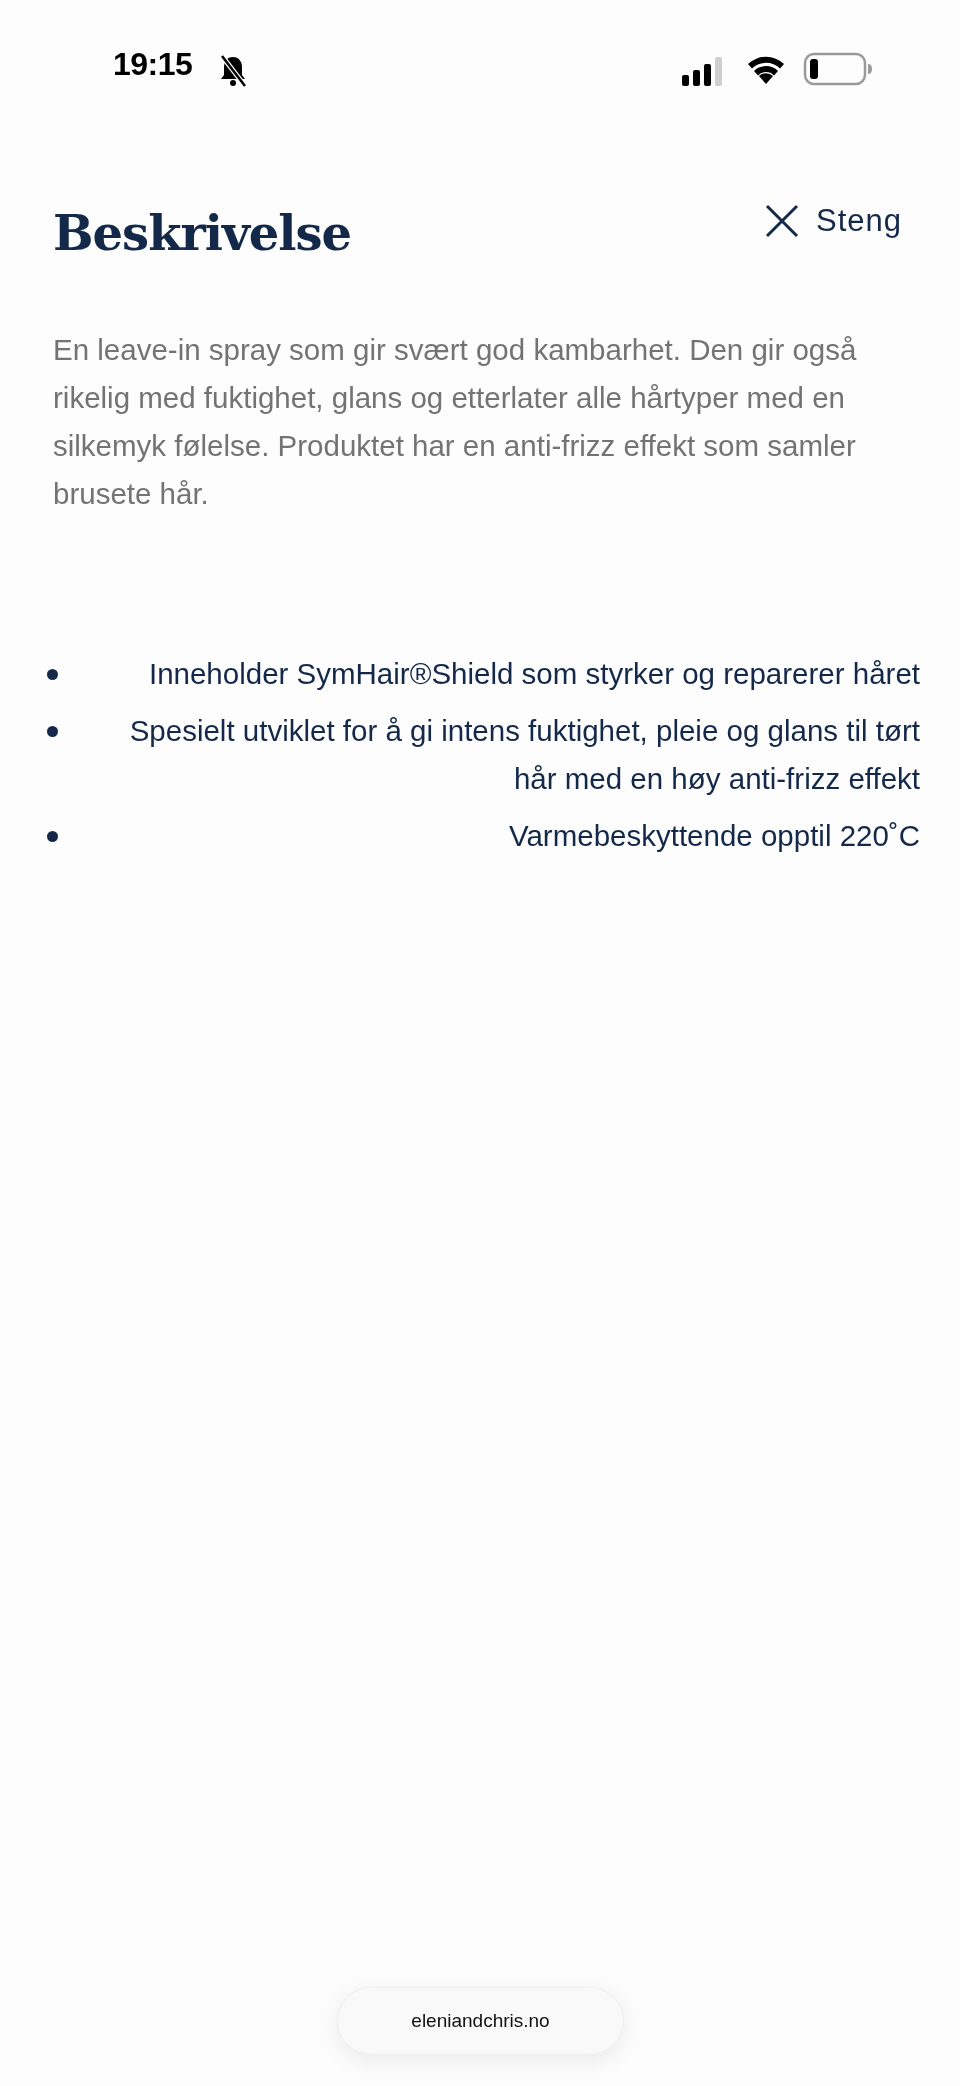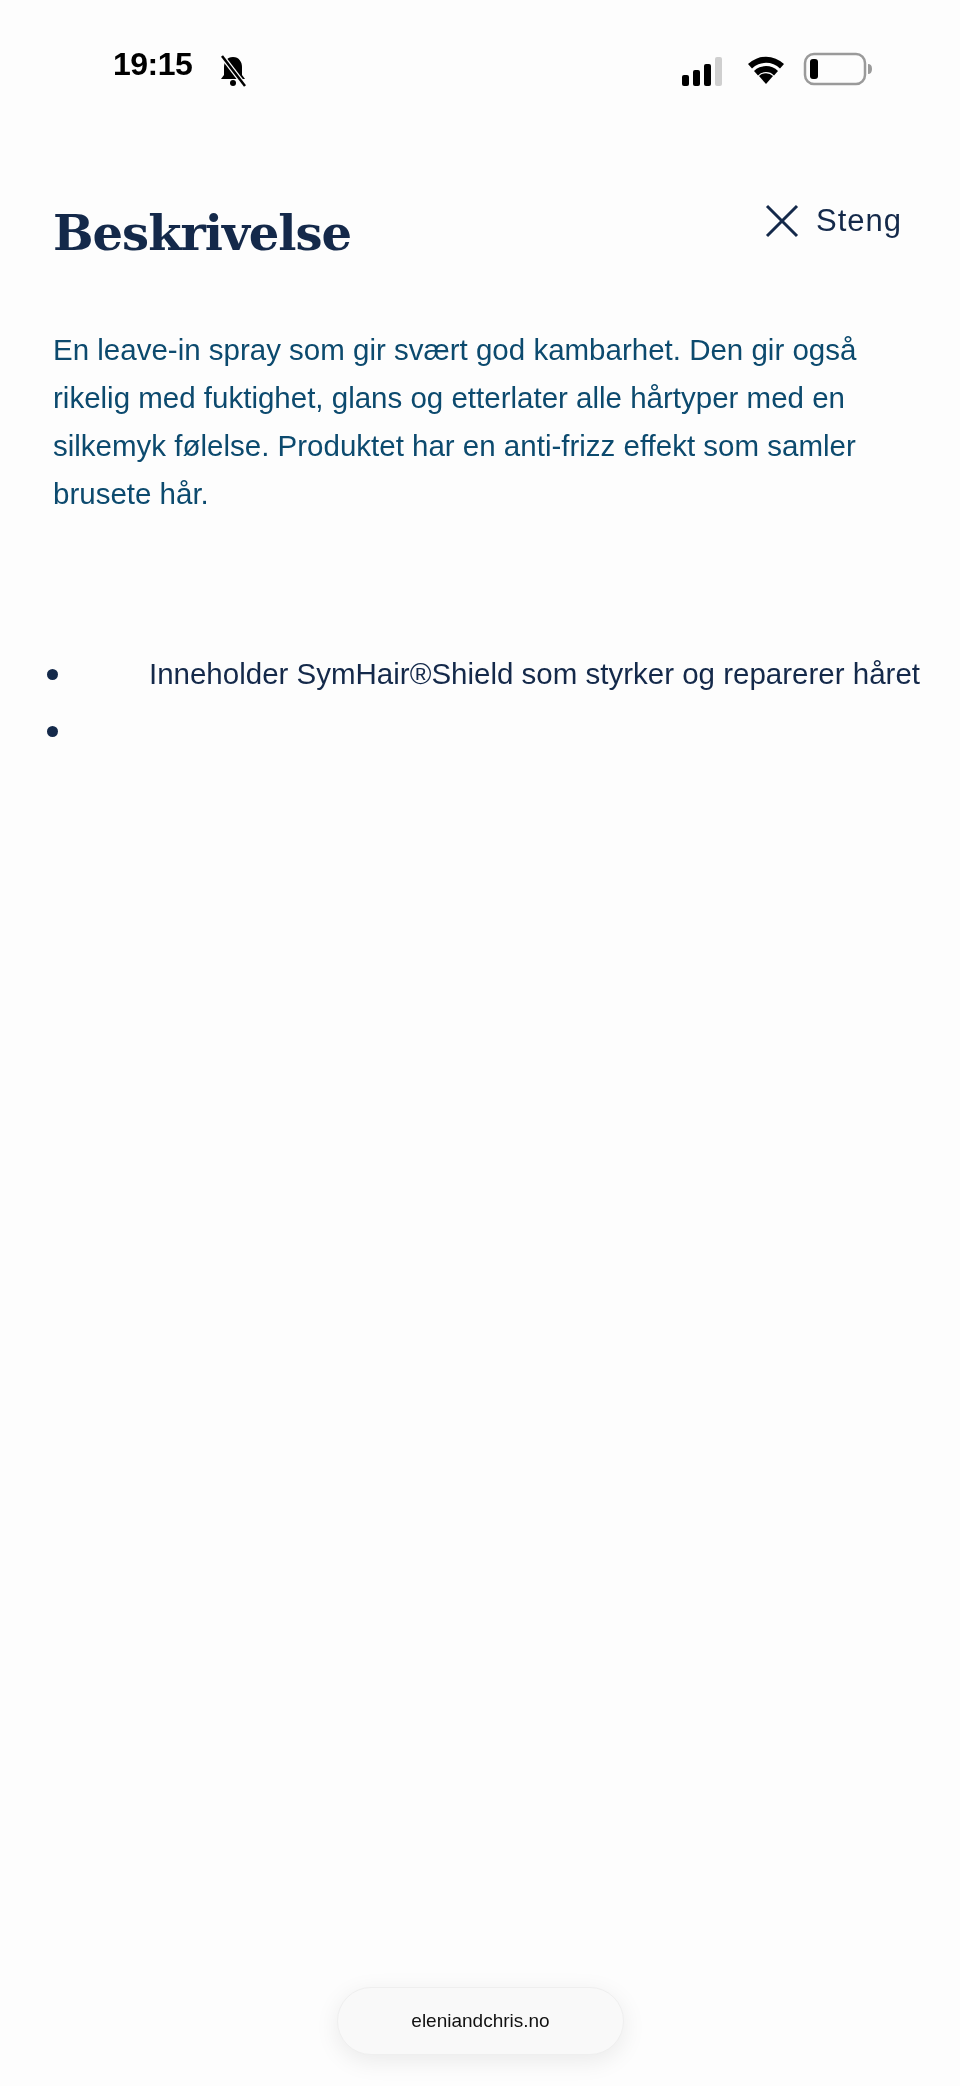--- a/index.html
+++ b/index.html
@@ -95,21 +95,21 @@
 
     
     .description {
       position: absolute;
       left: 53px;
       top: 326px;
       width: 870px;
       font-family: "Liberation Sans", sans-serif;
       font-size: 29.5px;
       line-height: 48px;
-      color: #0c4a6e;
+      color: #737373;
     }
 
     
     .feature-list {
       position: absolute;
       left: 80px;
       top: 650px;
       width: 840px;
       list-style: none;
       font-family: "Liberation Sans", sans-serif;
@@ -192,18 +192,23 @@
 
 <p class="description">En leave-in spray som gir svært god kambarhet. Den gir også rikelig med fuktighet, glans og etterlater alle hårtyper med en silkemyk følelse. Produktet har en anti-frizz effekt som samler brusete hår.</p>
 
 <ul class="feature-list">
   <li>
     <span class="bullet"></span>
     <span>Inneholder SymHair®Shield som styrker og reparerer håret</span>
   </li>
   <li>
     <span class="bullet"></span>
+    <span>Spesielt utviklet for å gi intens fuktighet, pleie og glans til tørt hår med en høy anti-frizz effekt</span>
+  </li>
+  <li>
+    <span class="bullet"></span>
+    <span>Varmebeskyttende opptil 220˚C</span>
   </li>
 </ul>
 
 <div class="url-pill">
   <span>eleniandchris.no</span>
 </div>
 
 </body></html>

